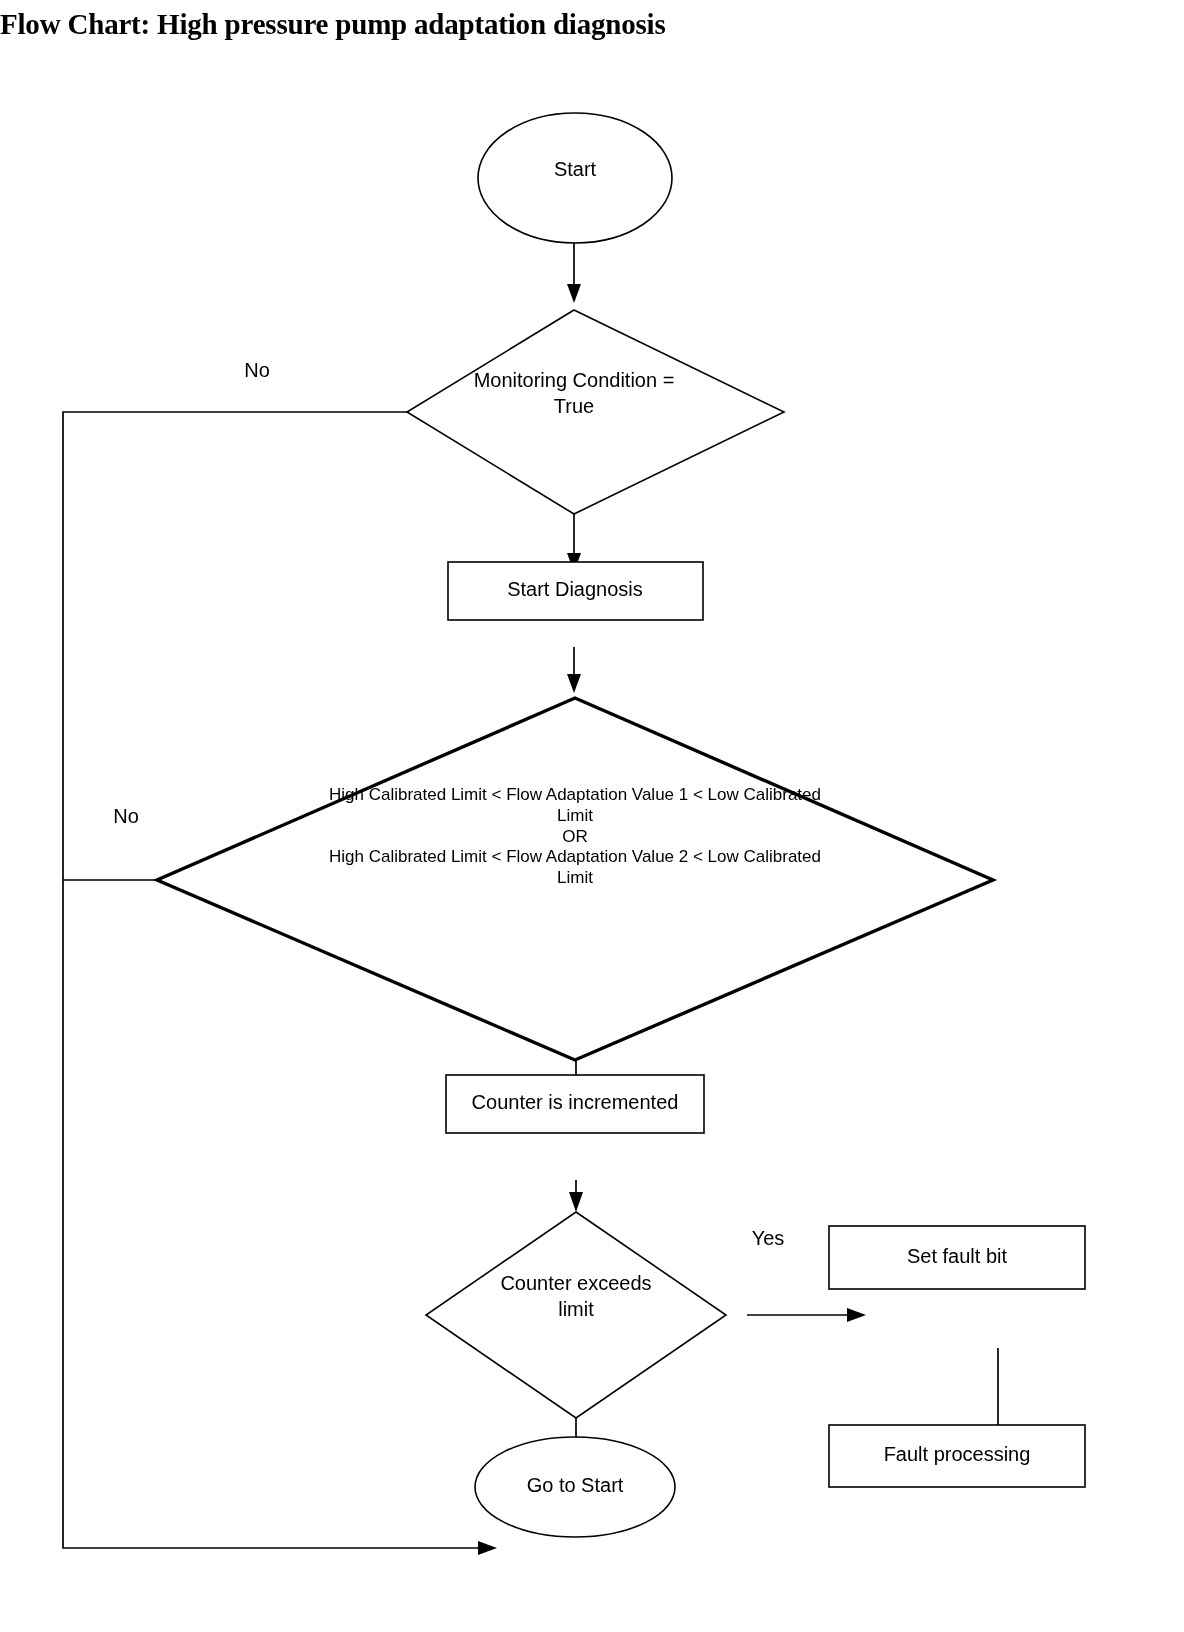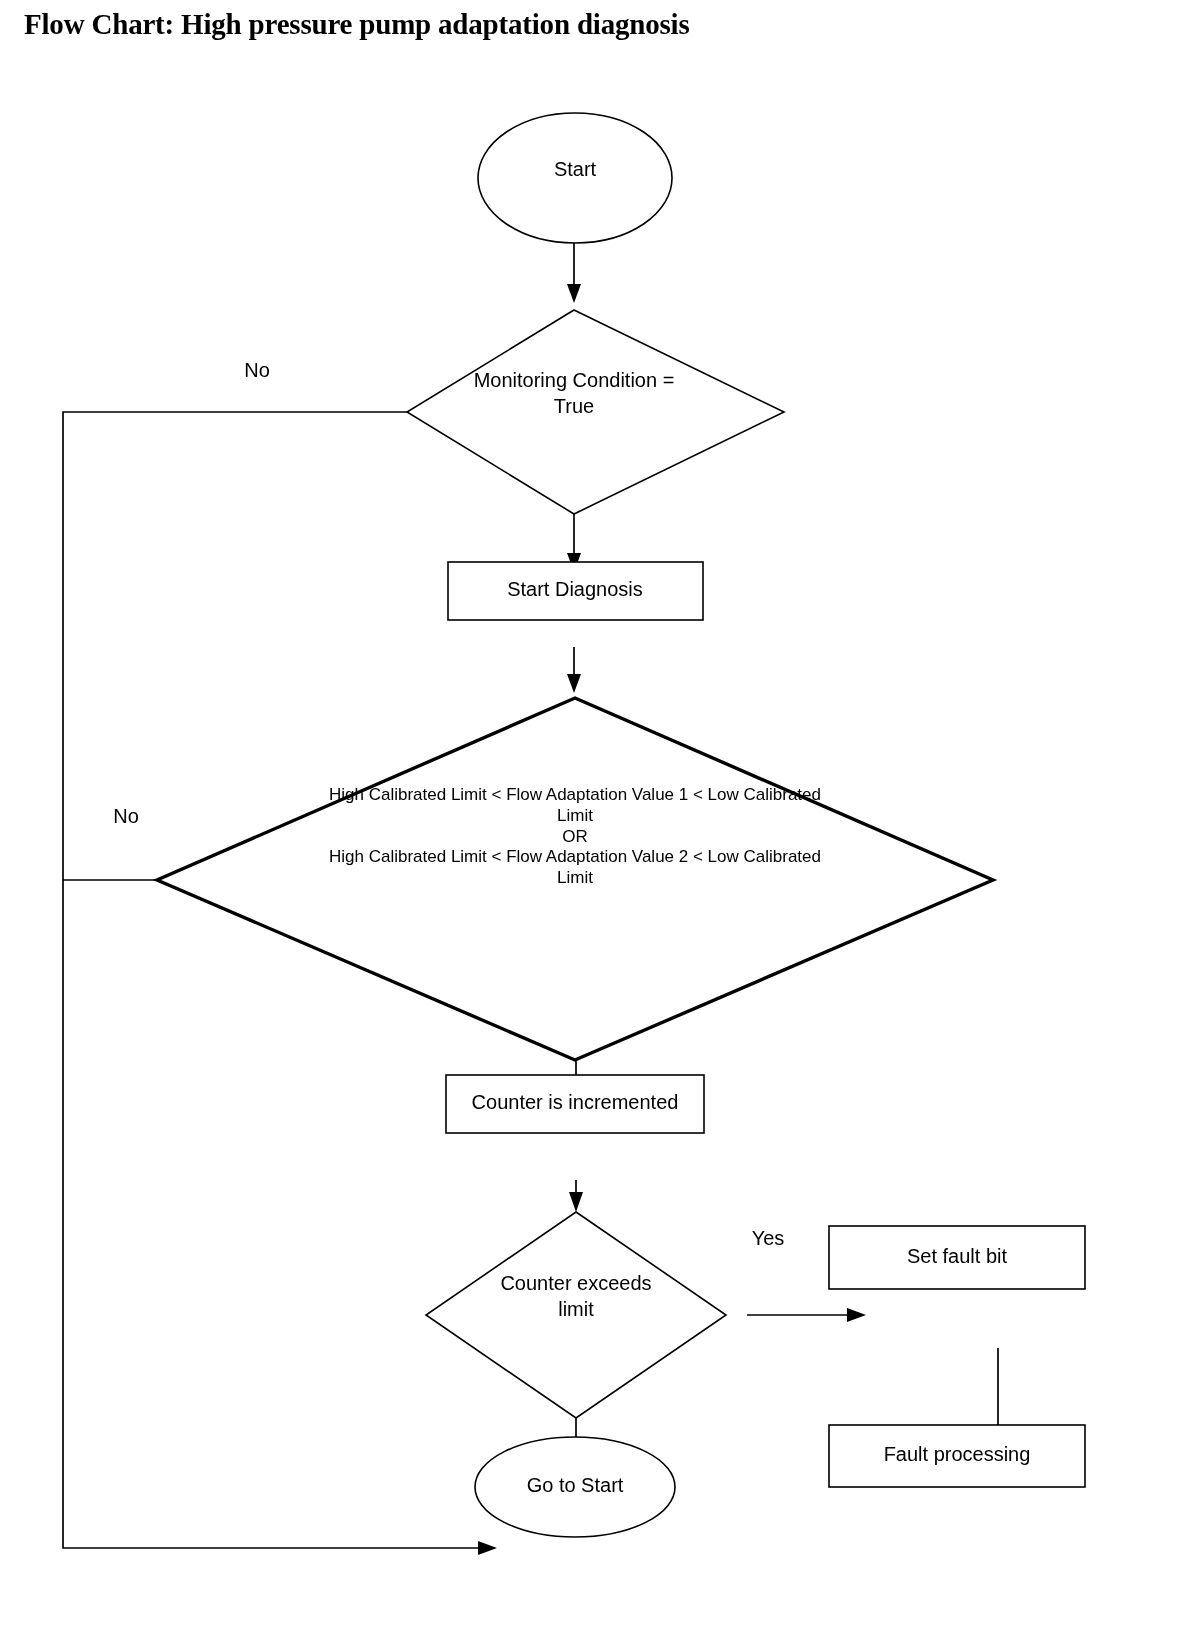--- a/index.html
+++ b/index.html
@@ -15,21 +15,21 @@
     overflow: hidden;
   }
   #page {
     position: relative;
     width: 1184px;
     height: 1632px;
     background: #ffffff;
   }
   #chart-title {
     position: absolute;
-    left: 24px;
+    left: 0;
     top: 8px;
     font-family: "Liberation Serif", serif;
     font-weight: bold;
     font-size: 29px;
     letter-spacing: -0.2px;
     color: #000000;
     white-space: nowrap;
     text-align: center;
   }
   #flow-svg {

